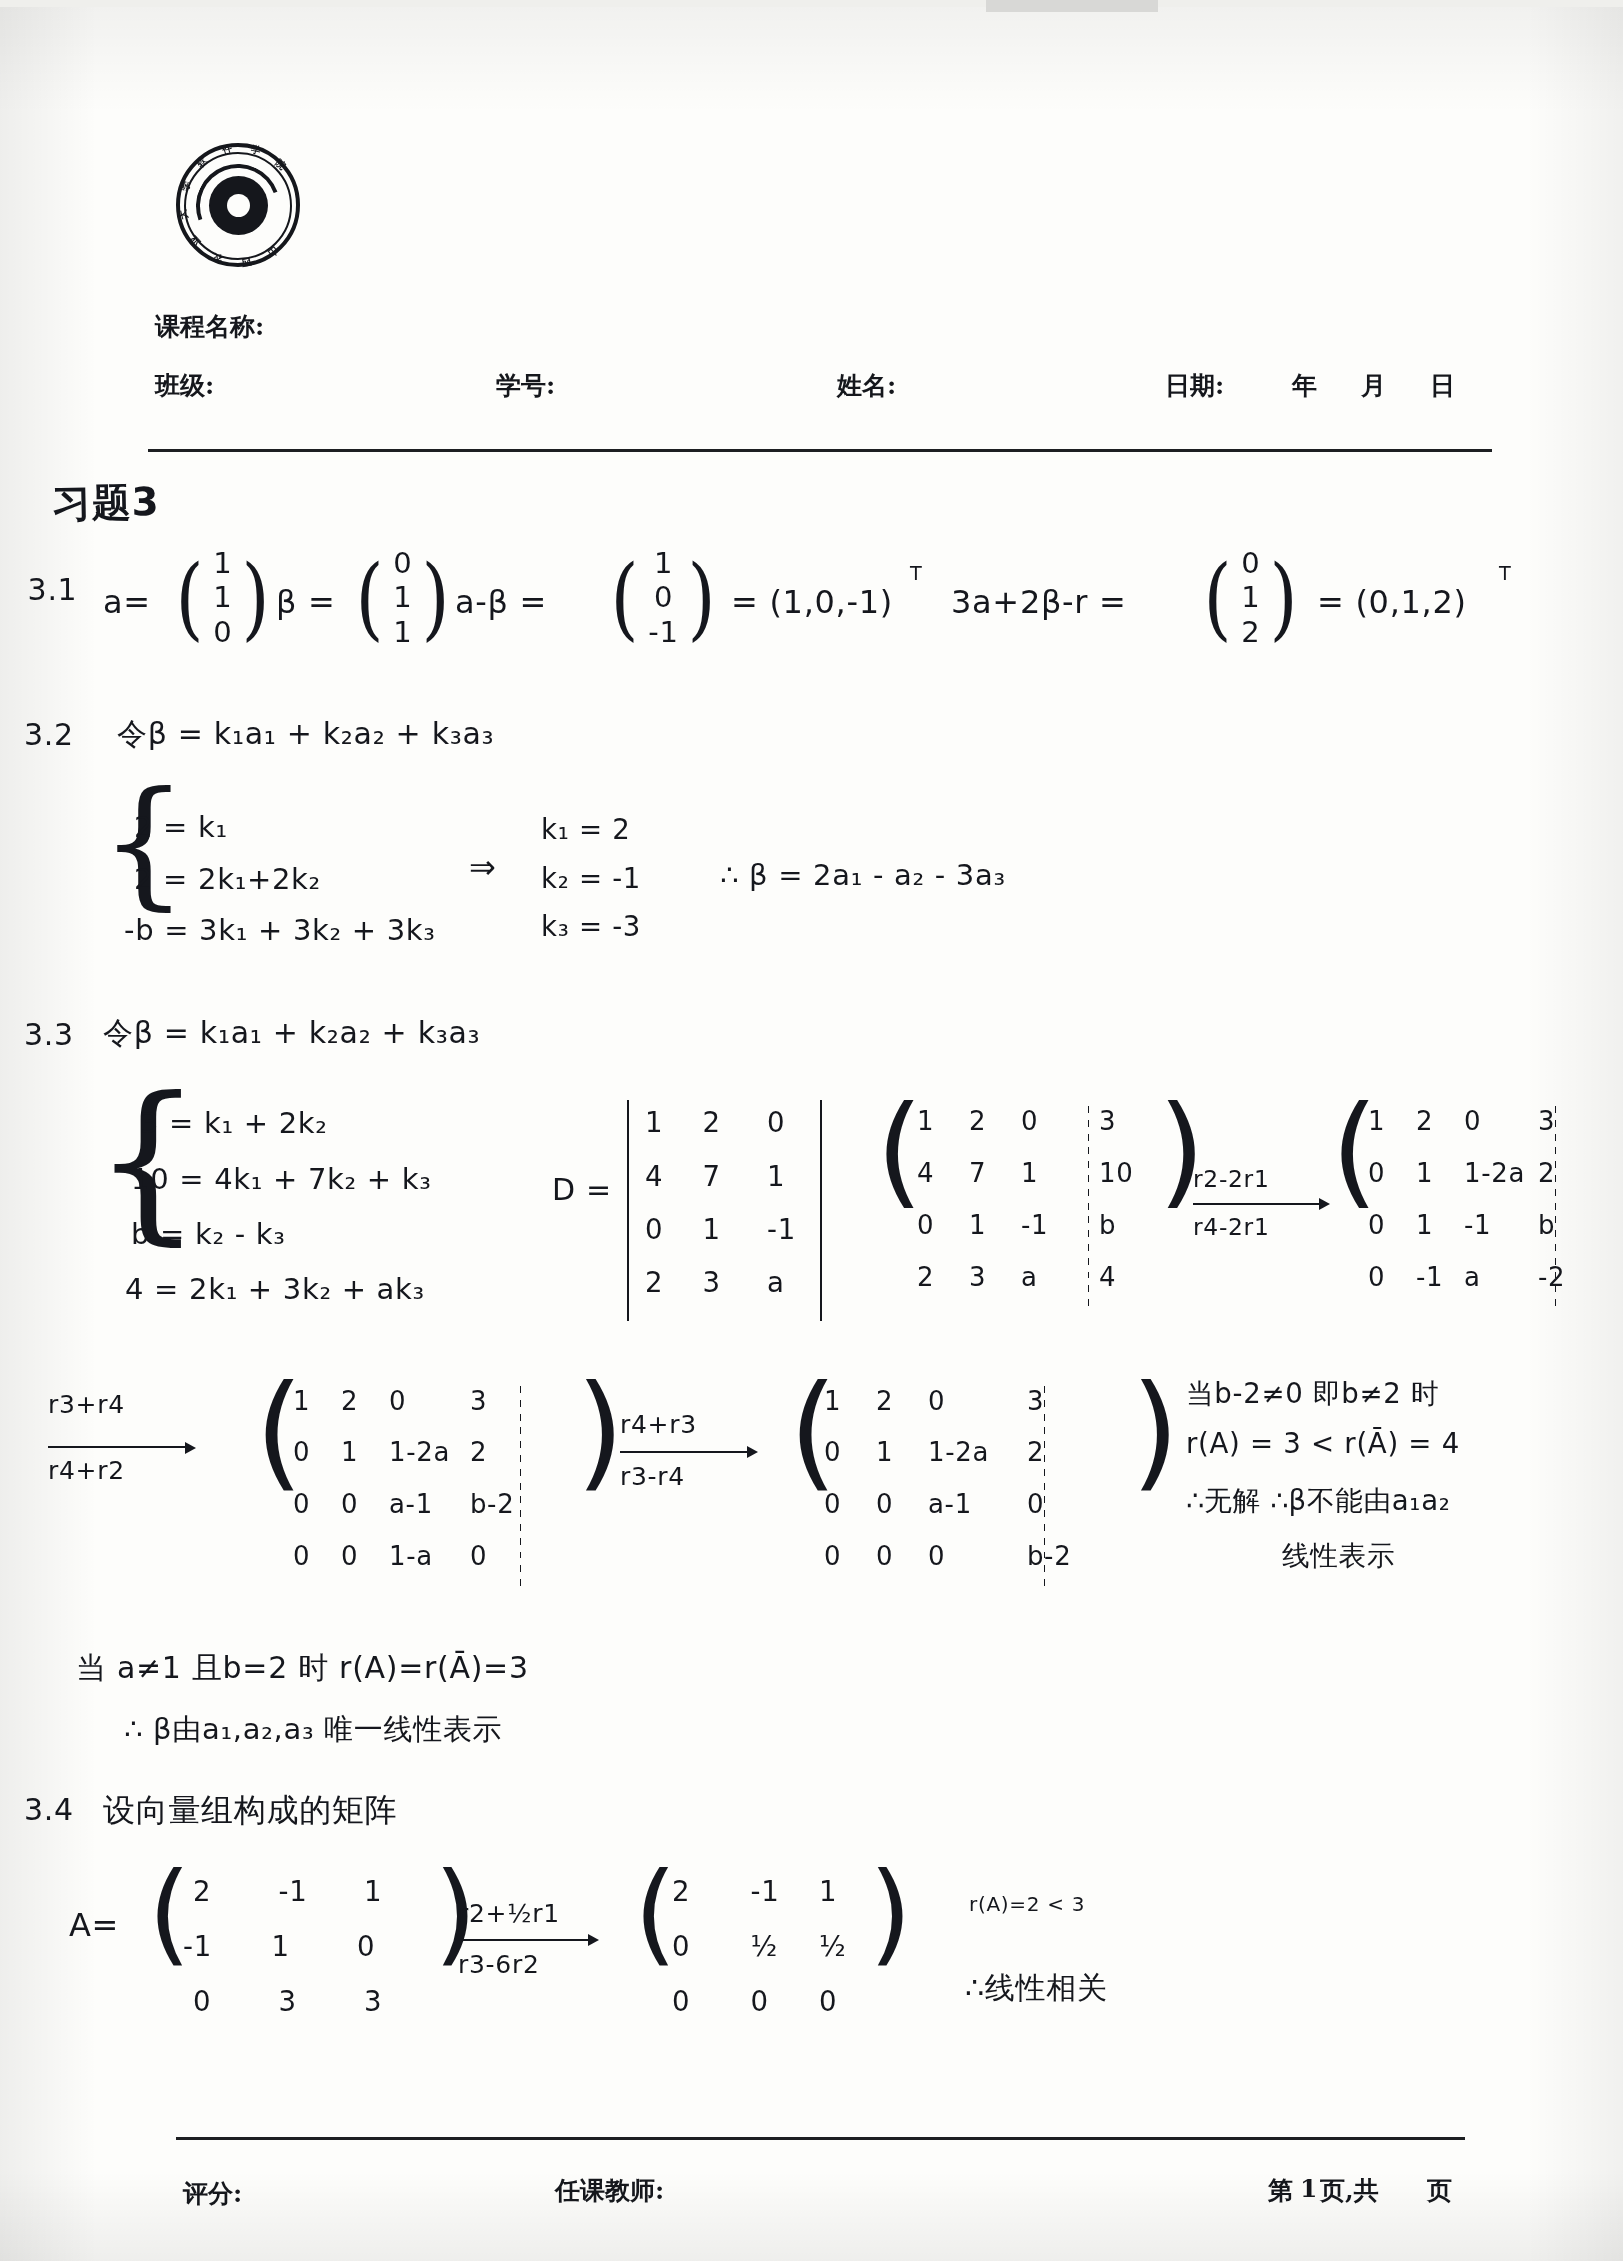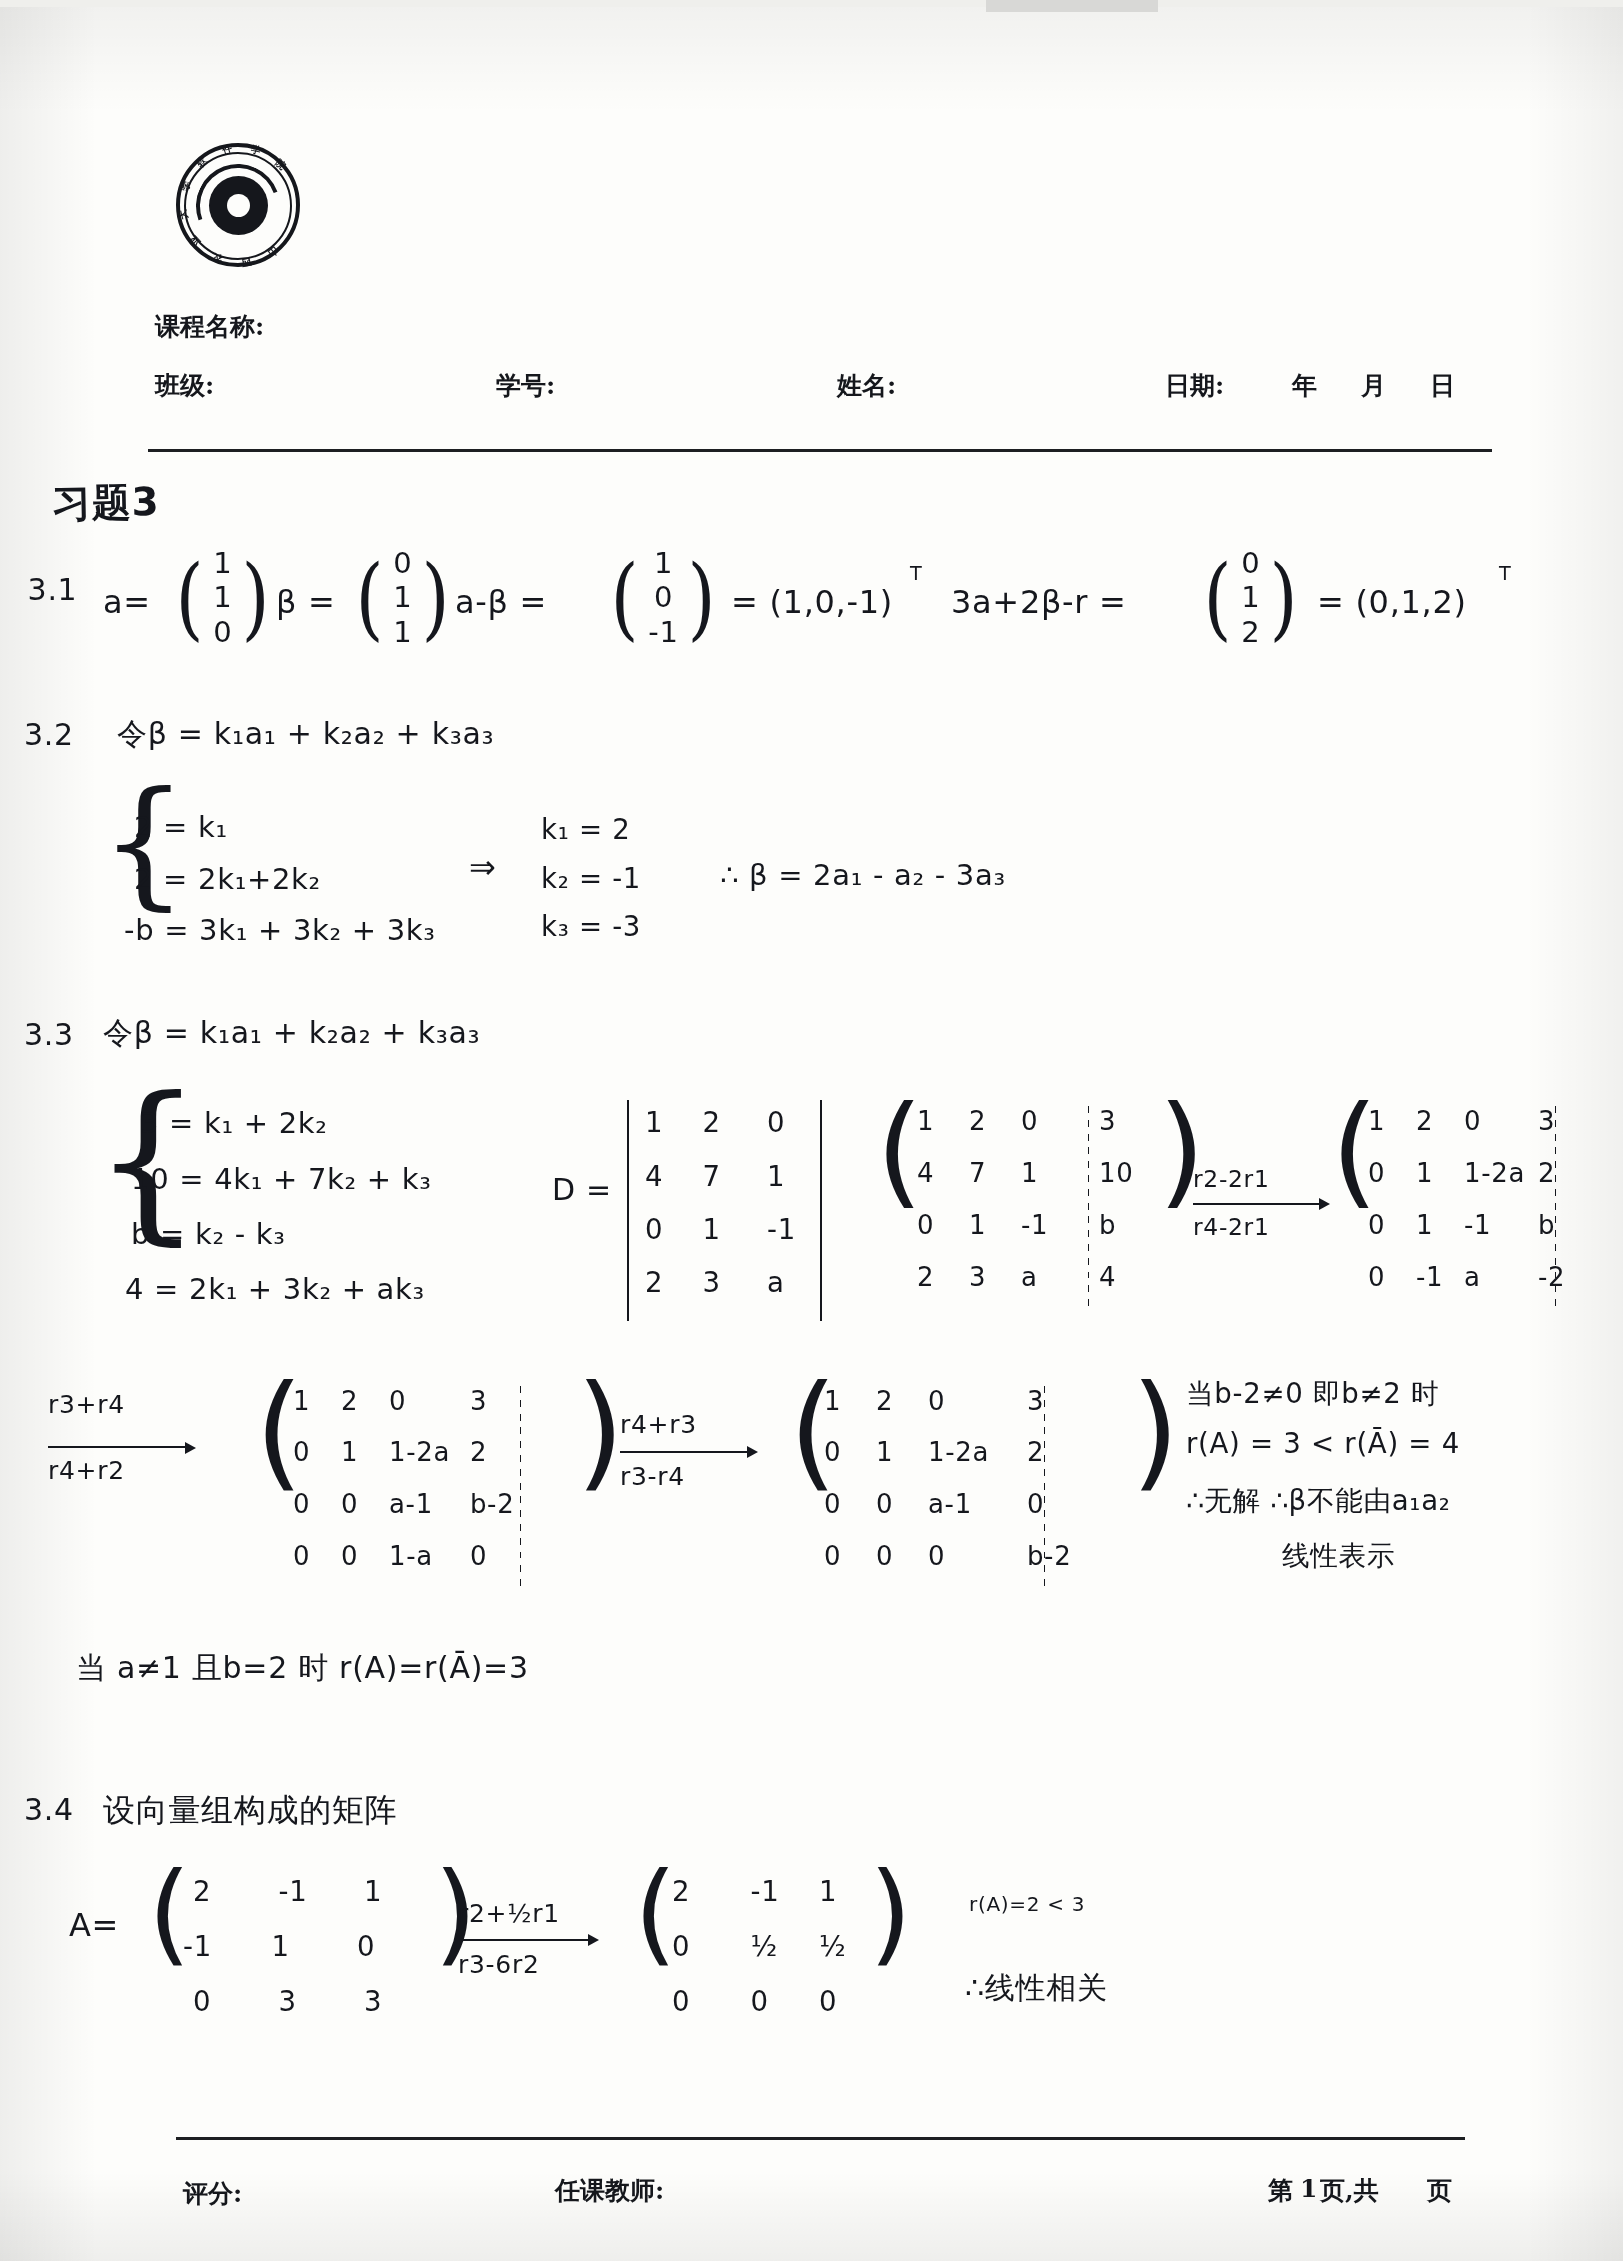--- a/index.html
+++ b/index.html
@@ -492,20 +492,21 @@
     <span style="display:inline-block;width:90px;">0</span>
     <span style="display:inline-block;width:41px;">b-2</span>
   </div>
 
   <div class="hw" style="left:1186px; top:1375px; font-size:27.6px;">当b-2≠0 即b≠2 时</div>
   <div class="hw" style="left:1186px; top:1427px; font-size:27.6px;">r(A) = 3 &lt; r(Ā) = 4</div>
   <div class="hw" style="left:1186px; top:1482px; font-size:27.6px;">∴无解 ∴β不能由a₁a₂</div>
   <div class="hw" style="left:1282px; top:1537px; font-size:27.6px;">线性表示</div>
 
   <div class="hw" style="left:76px; top:1648px; font-size:30px;">当 a≠1 且b=2 时 r(A)=r(Ā)=3</div>
+  <div class="hw" style="left:124px; top:1710px; font-size:29px;">∴ β由a₁,a₂,a₃ 唯一线性表示</div>
 
   <div class="hw" style="left:24px; top:1792px; font-size:30px;">3.4</div>
   <div class="hw" style="left:103px; top:1789px; font-size:32px;">设向量组构成的矩阵</div>
 
   <div class="hw" style="left:69px; top:1906px; font-size:32px;">A=</div>
   <div class="hw" style="left:148px; top:1861px; font-size:110px; line-height:0.95;">(</div>
   <div class="hw" style="left:434px; top:1861px; font-size:110px; line-height:0.95;">)</div>
   <div class="hw" style="left:193px; top:1875px; font-size:27.6px;">
     <span style="display:inline-block;width:76px;">2</span>
     <span style="display:inline-block;width:76px;">-1</span>

